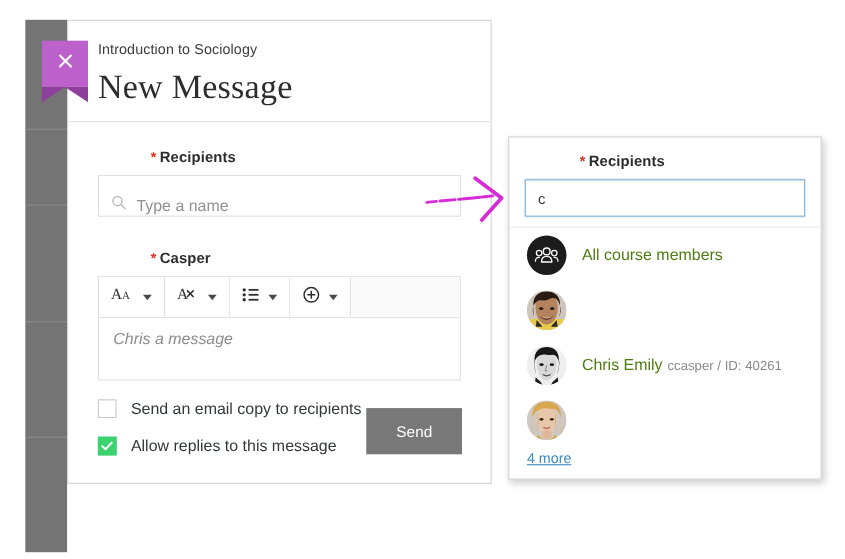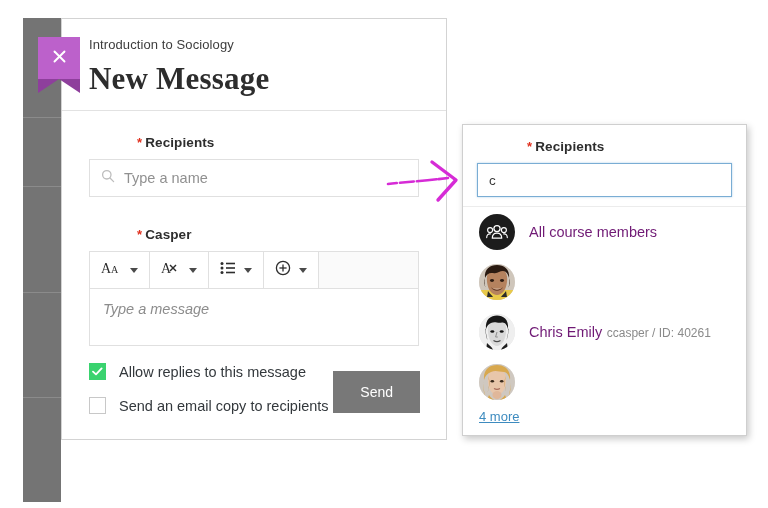--- a/index.html
+++ b/index.html
@@ -57,21 +57,20 @@
     line-height: 16px;
     letter-spacing: .1px;
   }
   #modal-title {
     font-family: "Liberation Serif", serif;
     font-size: 31px;
     color: #2d2d2d;
     line-height: 40px;
     margin-top: 6px;
     letter-spacing: .2px;
-    font-weight: bold;
   }
 
   
   #close-tab {
     position: absolute;
     left: -24px;
     top: 18px;
     width: 42px;
     height: 42px;
     background: #bc61cb;
@@ -110,21 +109,21 @@
     margin-right: 3px;
     font-size: 13px;
   }
 
   
   #recipients-box {
     height: 38px;
     border: 1px solid #e0e0e0;
     background: #fff;
     display: flex;
-    align-items: center;
+    align-items: flex-end;
     padding: 0 11px;
     box-sizing: border-box;
   }
   #recipients-placeholder {
     font-size: 14.5px;
     color: #909090;
     margin-left: 9px;
   }
 
   .msg-block { margin-top: 30px; }
@@ -274,21 +273,21 @@
   }
   .ac-avatar.group {
     background: #1c1c1c;
     display: flex;
     align-items: center;
     justify-content: center;
   }
   .ac-text { margin-left: 14px; }
   .ac-name {
     font-size: 14.5px;
-    color: #701a75;
+    color: #4d7c0f;
     line-height: 18px;
   }
   .ac-sub {
     font-size: 12px;
     color: #8a8a8a;
     line-height: 16px;
     margin-top: 1px;
   }
   #ac-more {
     display: inline-block;
@@ -388,36 +387,36 @@
               <line x1="4.4" y1="8" x2="11.6" y2="8" stroke="#2d2d2d" stroke-width="1.3"></line>
             </svg>
           </span>
           <span class="caret"></span>
         </div>
 
         <div class="tb-group"></div>
       </div>
 
       <div id="rte-area">
-        <span id="rte-placeholder">Type a message</span>
+        <span id="rte-placeholder">Chris a message</span>
       </div>
+    </div>
+
+    <div class="cb-row">
+      <span class="cb-box"></span>
+      <span class="cb-label">Send an email copy to recipients</span>
     </div>
 
     <div class="cb-row">
       <span class="cb-box checked">
         <svg width="11" height="9" viewBox="0 0 11 9">
           <polyline points="1,4.6 4,7.4 9.6,1.4" fill="none" stroke="#ffffff" stroke-width="1.8" stroke-linecap="round" stroke-linejoin="round"></polyline>
         </svg>
       </span>
       <span class="cb-label">Allow replies to this message</span>
-    </div>
-
-    <div class="cb-row">
-      <span class="cb-box"></span>
-      <span class="cb-label">Send an email copy to recipients</span>
     </div>
 
   </div>
 
   <div id="modal-footer">
     <button id="send-button">Send</button>
   </div>
 </div>
 
 <svg id="arrow-annotation" viewBox="0 0 90 50">

